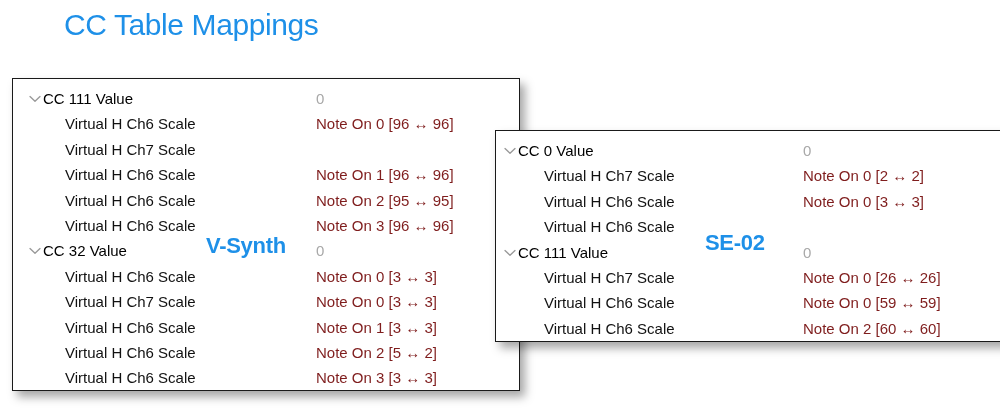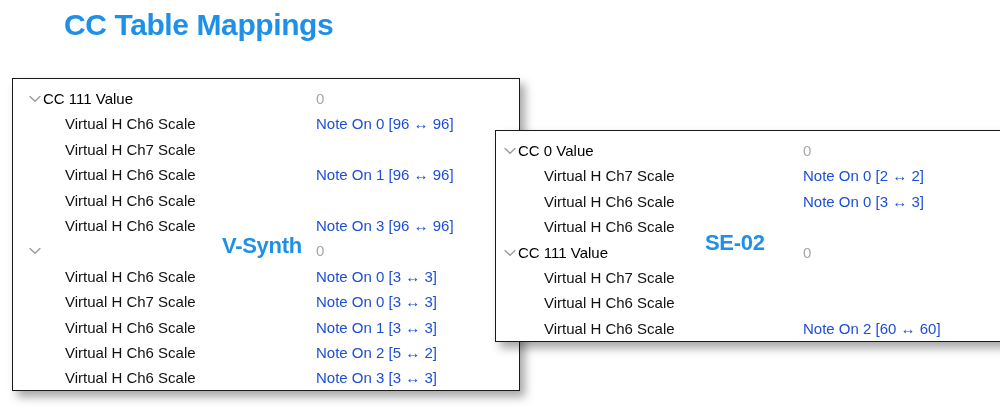--- a/index.html
+++ b/index.html
@@ -15,21 +15,21 @@
     overflow: hidden;
     -webkit-font-smoothing: antialiased;
   }
 
   
   #page-title {
     position: absolute;
     left: 64px;
     top: 8px;
     font-size: 30px;
-    font-weight: bold;
+    font-weight: normal;
     letter-spacing: -0.4px;
     color: #1e90e8;
     white-space: nowrap;
   }
 
   
   .panel {
     position: absolute;
     background: #ffffff;
     border: 1.5px solid #1a1a1a;
@@ -66,21 +66,21 @@
 
   .row .label {
     position: absolute;
     font-size: 15px;
     color: #111111;
   }
 
   .row .value {
     position: absolute;
     font-size: 15px;
-    color: #1d4ed8;
+    color: #7f1d1d;
   }
 
   
   .row.group > .label {
     left: 30px;
     font-weight: normal;
     color: #000000;
     text-align: center;
   }
   .row.group > .value {
@@ -120,21 +120,21 @@
   .callout {
     position: absolute;
     font-size: 22px;
     font-weight: bold;
     color: #1e90e8;
     letter-spacing: -0.3px;
     white-space: nowrap;
     z-index: 20;
   }
   #callout-v-synth {
-    left: 222px;
+    left: 206px;
     top: 233px;
   }
   #callout-se-02 {
     left: 705px;
     top: 230px;
   }
 </style>
 </head>
 <body>
 
@@ -157,31 +157,33 @@
       </div>
       <div class="row child">
         <span class="label">Virtual H Ch7 Scale</span>
       </div>
       <div class="row child">
         <span class="label">Virtual H Ch6 Scale</span>
         <span class="value">Note On 1 [96 ↔ 96]</span>
       </div>
       <div class="row child">
         <span class="label">Virtual H Ch6 Scale</span>
+        <span class="value">Note On 2 [95 ↔ 95]</span>
       </div>
       <div class="row child">
         <span class="label">Virtual H Ch6 Scale</span>
         <span class="value">Note On 3 [96 ↔ 96]</span>
       </div>
       <div class="row group">
         <span class="chevron">
           <svg width="12" height="8" viewBox="0 0 12 8">
             <path d="M1 1.6 L6 6.2 L11 1.6" fill="none" stroke="#9a9a9a" stroke-width="1.4" stroke-linecap="round" stroke-linejoin="round"></path>
           </svg>
         </span>
+        <span class="label">CC 32 Value</span>
         <span class="value">0</span>
       </div>
       <div class="row child">
         <span class="label">Virtual H Ch6 Scale</span>
         <span class="value">Note On 0 [3 ↔ 3]</span>
       </div>
       <div class="row child">
         <span class="label">Virtual H Ch7 Scale</span>
         <span class="value">Note On 0 [3 ↔ 3]</span>
       </div>
@@ -226,23 +228,25 @@
         <span class="chevron">
           <svg width="12" height="8" viewBox="0 0 12 8">
             <path d="M1 1.6 L6 6.2 L11 1.6" fill="none" stroke="#9a9a9a" stroke-width="1.4" stroke-linecap="round" stroke-linejoin="round"></path>
           </svg>
         </span>
         <span class="label">CC 111 Value</span>
         <span class="value">0</span>
       </div>
       <div class="row child">
         <span class="label">Virtual H Ch7 Scale</span>
-      </div>
-      <div class="row child">
-        <span class="label">Virtual H Ch6 Scale</span>
+        <span class="value">Note On 0 [26 ↔ 26]</span>
+      </div>
+      <div class="row child">
+        <span class="label">Virtual H Ch6 Scale</span>
+        <span class="value">Note On 0 [59 ↔ 59]</span>
       </div>
       <div class="row child">
         <span class="label">Virtual H Ch6 Scale</span>
         <span class="value">Note On 2 [60 ↔ 60]</span>
       </div>
       <div class="row group">
         <span class="chevron"></span>
         <span class="label">CC 0 Value</span>
         <span class="value">0</span>
       </div>

